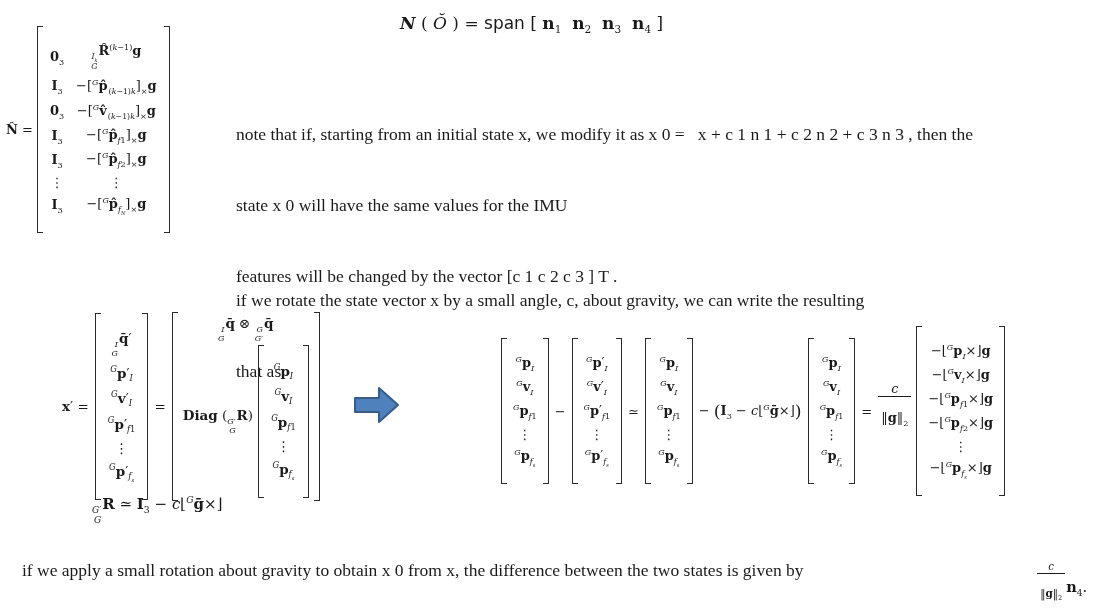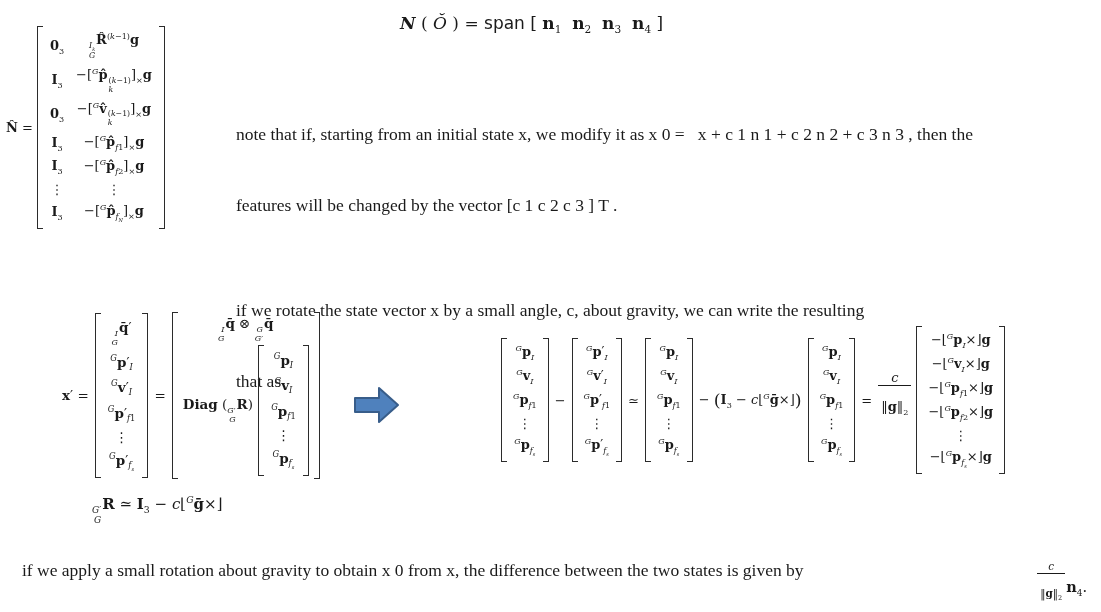--- a/index.html
+++ b/index.html
@@ -7,48 +7,48 @@
     width:1101px;height:612px;position:relative;overflow:hidden;
     background:#ffffff;color:#1a1a1a;
     font-family:"DejaVu Serif", serif;
   }
   .block{position:absolute;}
   
   .math{font-family:"DejaVu Serif", serif;}
   sup,sub{font-size:0.62em;}
   .pre{display:inline-flex;flex-direction:column;align-items:flex-end;
        font-size:0.60em;line-height:1.15;vertical-align:-0.45em;margin-right:1px;}
-  .ss{display:inline-flex;flex-direction:column;align-items:flex-start;
+  .ss{display:inline-flex;flex-direction:row;align-items:flex-start;
        font-size:0.60em;line-height:1.15;vertical-align:-0.45em;margin-left:1px;justify-content:flex-end;}
   .sf{font-family:"DejaVu Sans", sans-serif;}
   .cal{font-style:italic;font-weight:bold;}
   .bigp{font-size:1.35em;vertical-align:-0.10em;}
   .frac{display:inline-flex;flex-direction:column;align-items:center;
         vertical-align:middle;line-height:1.2;text-align:center;}
   .frac .num{padding:0 3px;}
   .frac .den{border-top:1px solid #1a1a1a;padding:13px 3px;}
   
   .mat{display:inline-flex;align-items:stretch;}
   .mat .lb{width:5px;flex:none;border:1.6px solid #2b2b2b;border-right:none;}
   .mat .rb{width:5px;flex:none;border:1.6px solid #2b2b2b;border-left:none;}
-  .vbody{display:table;margin:3px 1px;}
+  .vbody{display:table;margin:14px 1px;}
   .mrow{display:table-row;}
   .mcell{display:table-cell;text-align:center;vertical-align:middle;padding:3px 6px;}
   .diagblock{display:flex;flex-direction:column;align-items:center;gap:2px;padding:3px 5px;}
   .diagrow{display:flex;align-items:center;gap:5px;}
   .eqrow{display:flex;align-items:center;}
   .op{margin:0 6px;white-space:nowrap;}
   
   .para{font-family:"Liberation Serif", serif;font-size:17.5px;line-height:23.6px;
         white-space:pre-wrap;}
   
   #top-formula{left:352px;top:13px;font-size:17px;margin-left:48px;}
   #nhat-eq{left:6px;top:26px;font-size:13px;display:flex;align-items:center;gap:4px;}
   #para1{left:236px;top:76px;width:856px;}
-  #para2{left:236px;top:252px;width:780px;}
+  #para2{left:236px;top:242px;width:780px;}
   #xprime-eq{left:56px;top:312px;font-size:13.5px;display:flex;align-items:center;}
   #rot-line{left:92px;top:494px;font-size:15px;}
   #arrow-block{left:353px;top:384px;}
   #main-eq{left:501px;top:326px;font-size:13px;display:flex;align-items:center;}
   #main-eq .mcell{padding:3px 5px;}
   #bottom-line{left:0;top:560px;width:1101px;display:flex;align-items:flex-start;}
   #bottom-line .bt{margin-left:22px;font-family:"Liberation Serif", serif;font-size:17.5px;}
   #bottom-line .tailwrap{margin-left:auto;margin-right:14px;font-size:14.5px;
         display:inline-flex;align-items:center;}
   #bottom-line .frac{font-size:10.5px;margin-right:1px;}
@@ -100,20 +100,21 @@
           <span class="mcell"><b>I</b><sub>3</sub></span>
           <span class="mcell">−[<sup><i>G</i></sup><b>p̂</b><sub><i>f</i><sub><i>N</i></sub></sub>]<sub>×</sub><b>g</b></span>
         </div>
       </span>
     <span class="rb"></span>
   </span>
 </div>
 
 <div class="block para" id="para1">
   <div>note that if, starting from an initial state x, we modify it as x 0 =   x + c 1 n 1 + c 2 n 2 + c 3 n 3 , then the</div>
+  <div>state x 0 will have the same values for the IMU</div>
   <div>features will be changed by the vector [c 1 c 2 c 3 ] T .</div>
 </div>
 
 <div class="block para" id="para2">
   <div>if we rotate the state vector x by a small angle, c, about gravity, we can write the resulting</div>
   <div>that as</div>
 </div>
 
 <div class="block math" id="xprime-eq">
   <span class="op"><b>x</b>′ =</span>

